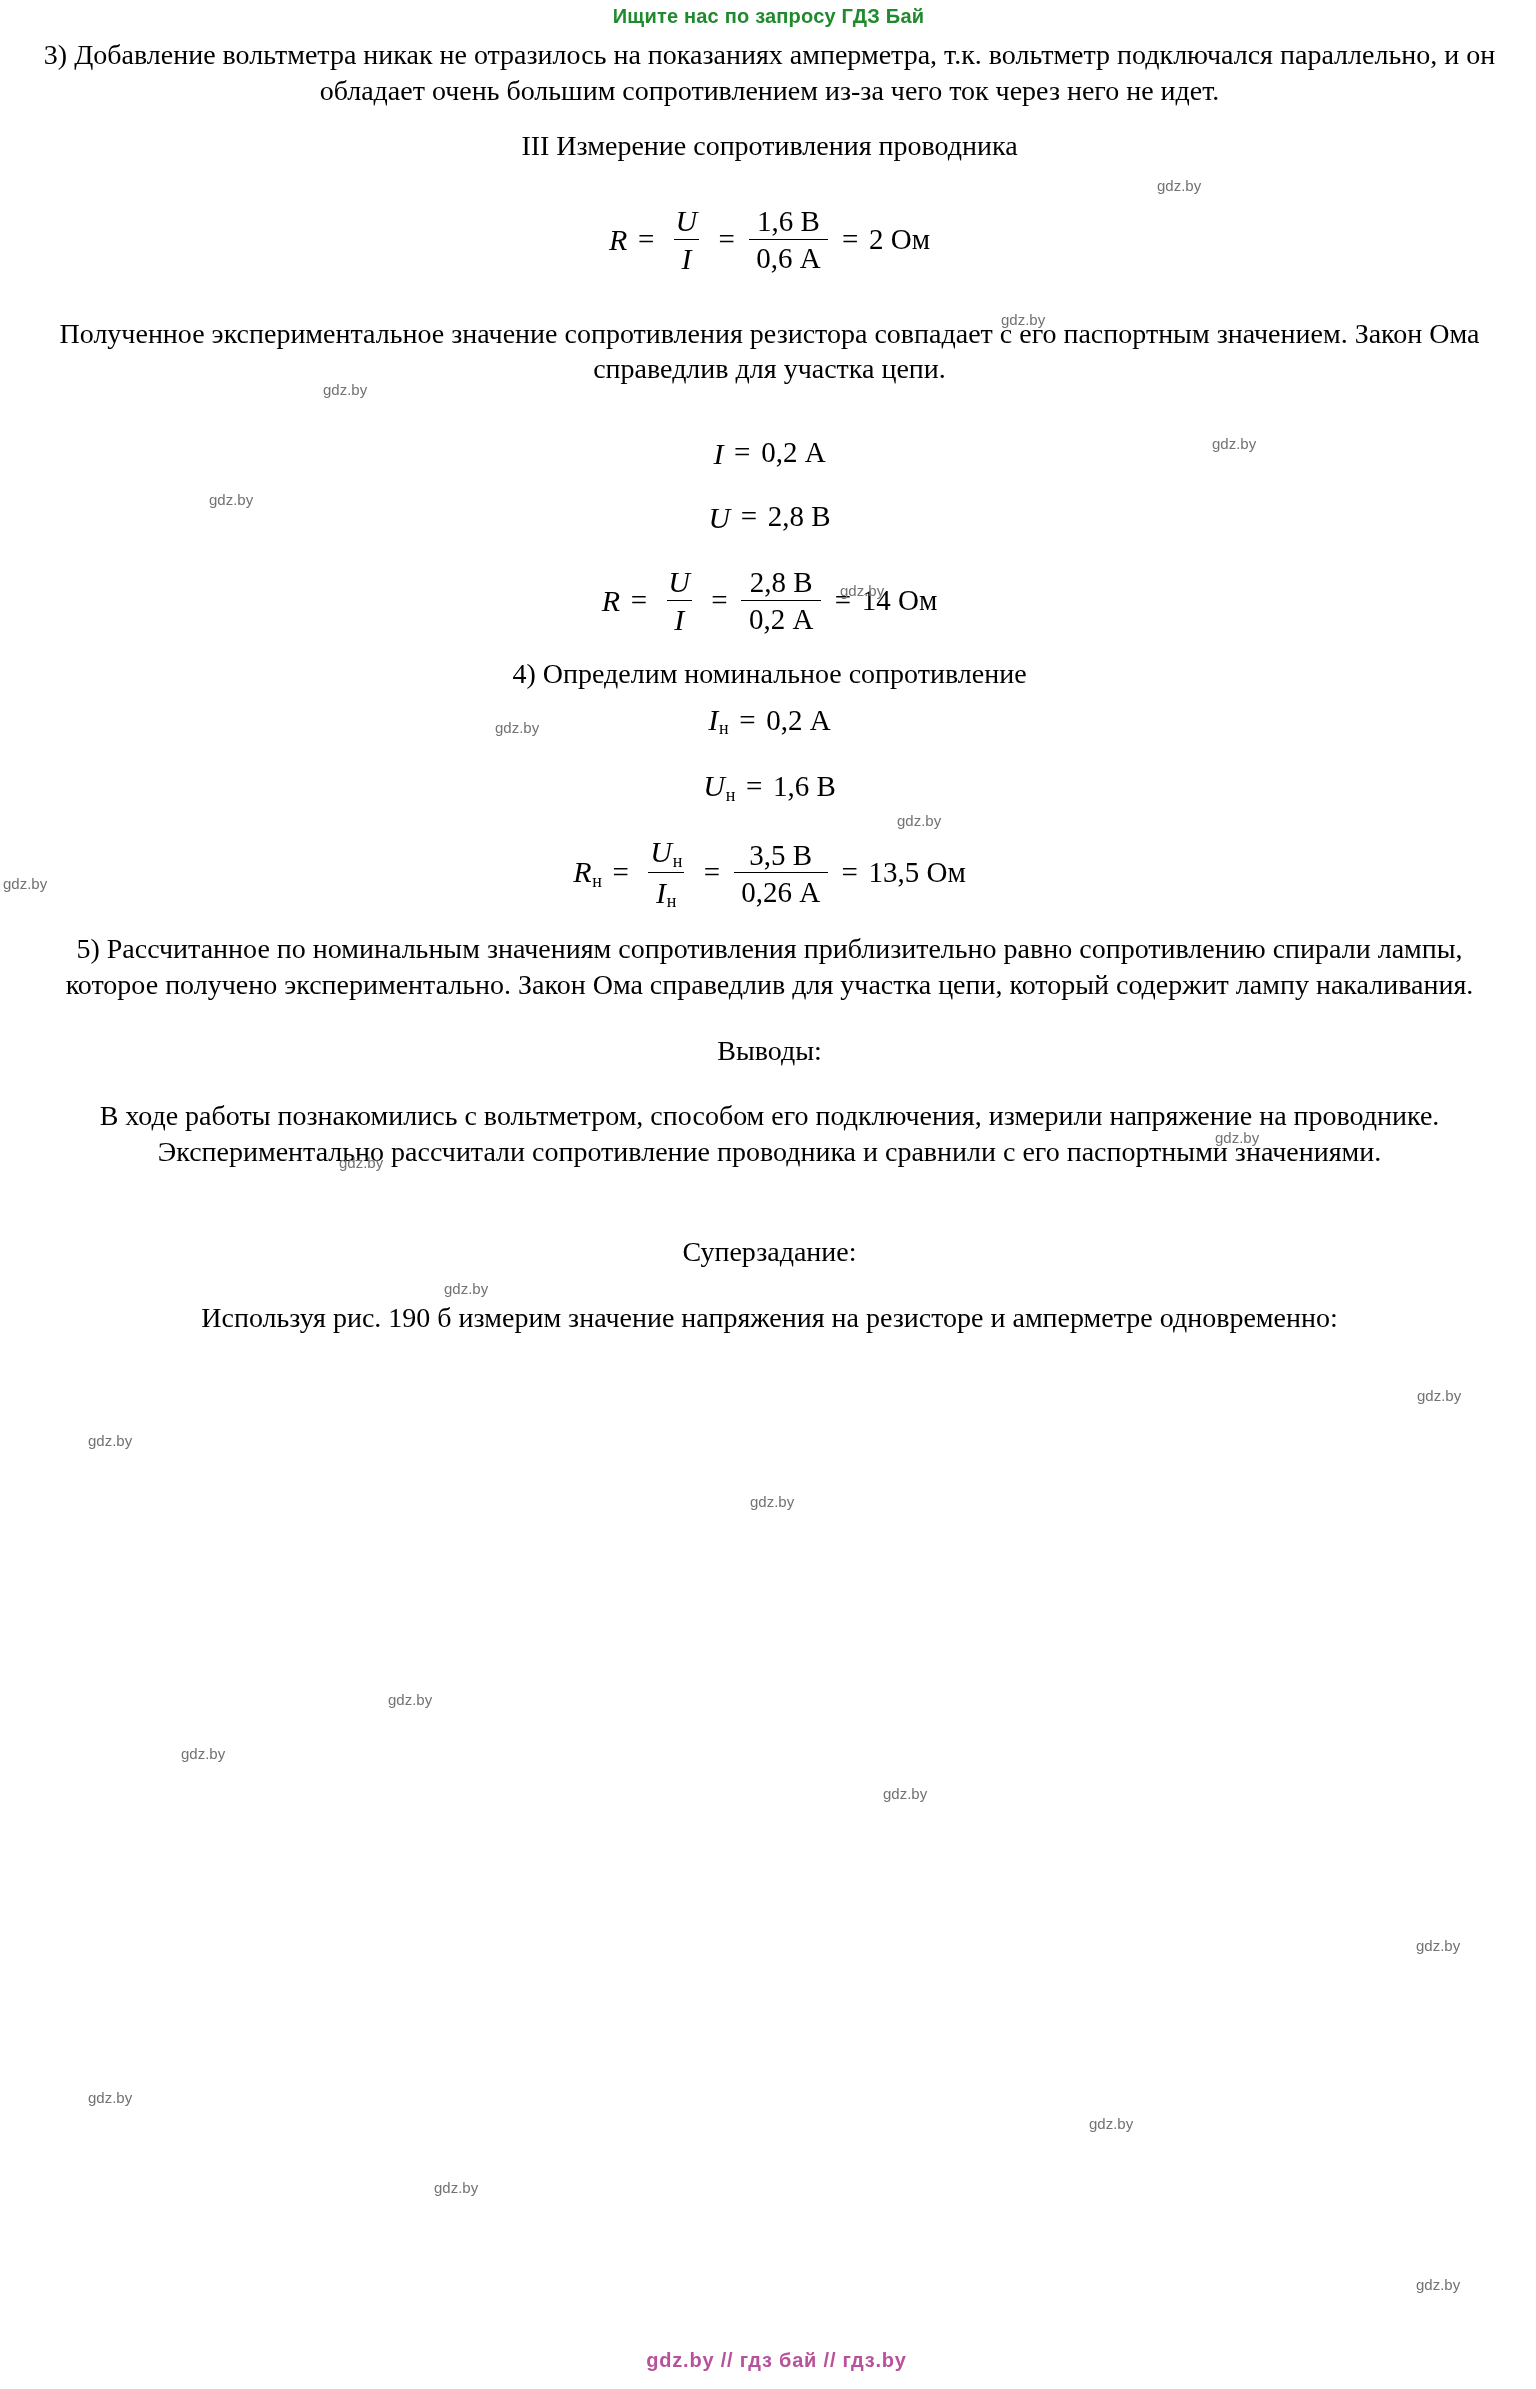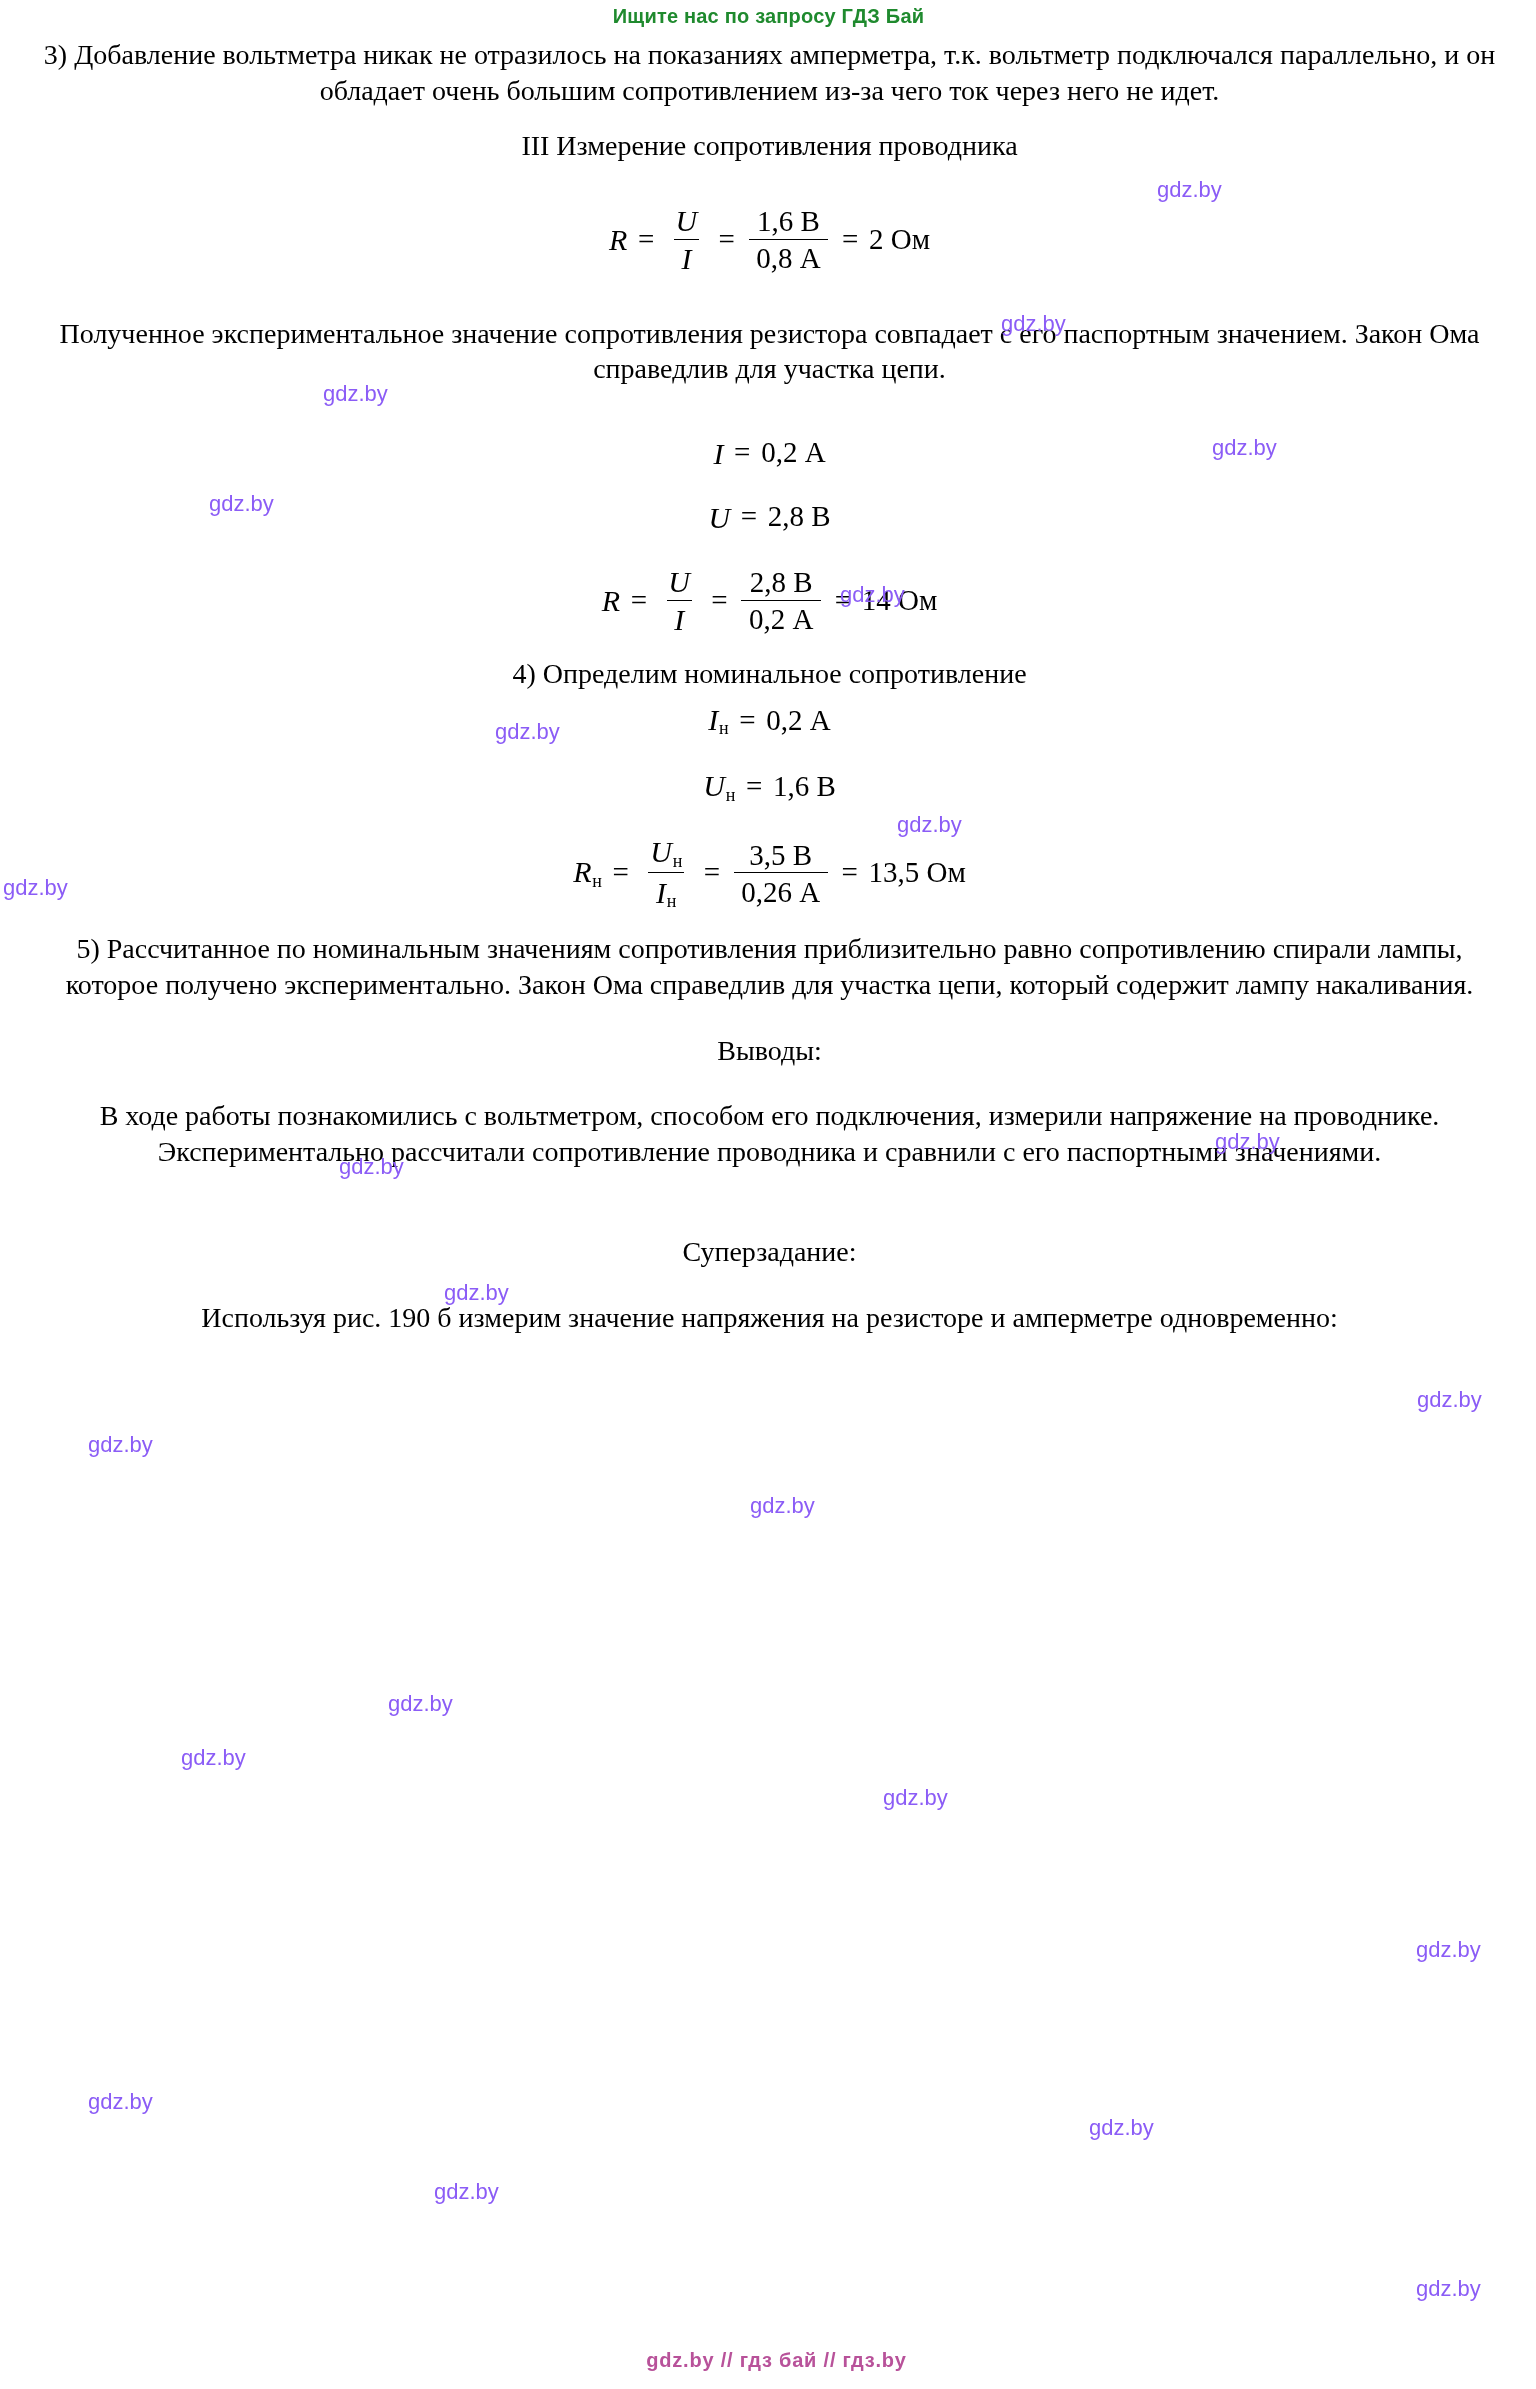--- a/index.html
+++ b/index.html
@@ -113,22 +113,22 @@
     font-size: 29px;
     border-top: 1.5px solid #000;
   }
   .frac .num .mi, .frac .den .mi { font-size: 30px; }
   .unit { font-style: normal; }
 
   
   .wm {
     position: absolute;
     font-family: "Liberation Sans", sans-serif;
-    font-size: 22px;
-    color: #8b5cf6;
+    font-size: 15px;
+    color: #737373;
     white-space: nowrap;
     pointer-events: none;
   }
 </style>
 </head>
 <body>
 
 <div class="page">
 
   <div class="top-banner">Ищите нас по запросу ГДЗ Бай</div>
@@ -147,21 +147,21 @@
       <span class="mrow">
         <span class="mi">R</span>
         <span class="op">=</span>
         <span class="frac">
           <span class="num"><span class="mi">U</span></span>
           <span class="den"><span class="mi">I</span></span>
         </span>
         <span class="op">=</span>
         <span class="frac">
           <span class="num unit">1,6 В</span>
-          <span class="den unit">0,8 А</span>
+          <span class="den unit">0,6 А</span>
         </span>
         <span class="op">=</span>
         <span class="op">2 Ом</span>
       </span>
     </div>
     <div class="gap-md"></div>
 
     <div class="gap-md"></div>
 
     <p class="para">Полученное экспериментальное значение сопротивления резистора совпадает с его паспортным значением. Закон Ома справедлив для участка цепи.</p>

